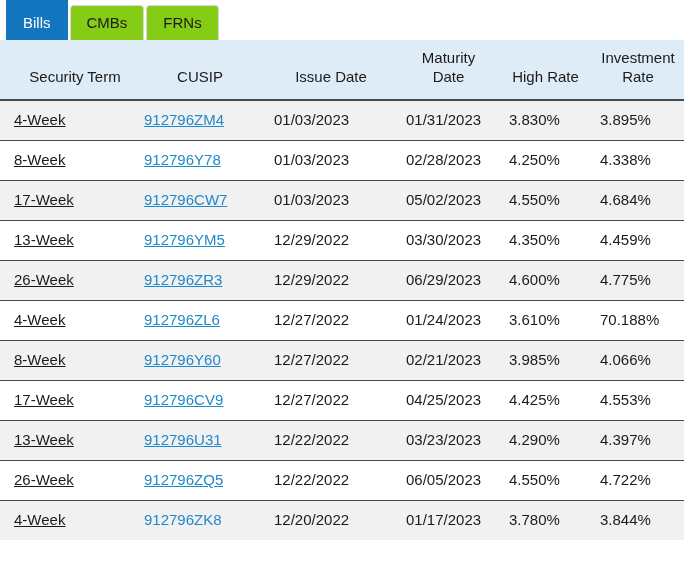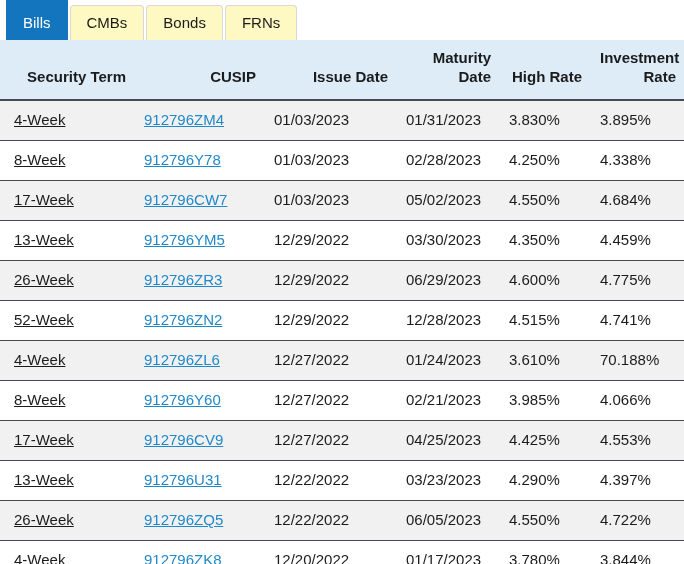--- a/index.html
+++ b/index.html
@@ -21,21 +21,21 @@
   }
   
   .tabs{
     display:flex;align-items:flex-end;
     height:40px;padding-left:6px;
   }
   .tab{
     display:inline-block;
     margin-right:2px;
     padding:8px 16px 9px;
-    background:#fef9c3;
+    background:#84cc16;
     border:1px solid var(--tab-border);
     border-bottom:none;
     border-radius:4px 4px 0 0;
     color:var(--text);
     cursor:pointer;
     line-height:17px;
     white-space:nowrap;
   }
   .tab.active{
     background:var(--active-tab);
@@ -45,22 +45,22 @@
     text-align:right;
   }
   
   table.results{
     width:684px;
     border-collapse:collapse;
     table-layout:fixed;
   }
   thead th{
     background:var(--header-bg);
-    font-weight:bold;
-    text-align:right;
+    font-weight:normal;
+    text-align:center;
     vertical-align:bottom;
     padding:8px 8px 13px 10px;
     line-height:19px;
     border-bottom:2px solid var(--row-border);
   }
   thead th:first-child{padding-left:24px;}
   tbody td{
     padding:10px 8px 11px 10px;
     line-height:18px;
     vertical-align:middle;
@@ -76,21 +76,20 @@
   }
   a.cusip.no-underline{text-decoration:none;}
 </style>
 </head>
 <body>
 
 <div class="page">
   <div class="tabs" id="tabs">
       <div class="tab active">Bills</div>
       <div class="tab">CMBs</div>
-      <div class="tab">Bonds</div>
       <div class="tab">FRNs</div>
     </div>
   <table class="results">
     <colgroup>
       <col style="width:134px">
         <col style="width:130px">
         <col style="width:132px">
       <col style="width:103px">
         <col style="width:91px">
         <col style="width:94px">
@@ -140,28 +139,20 @@
         </tr>
         <tr>
           <td>26-Week</td>
           <td><a class="cusip">912796ZR3</a></td>
           <td>12/29/2022</td>
           <td>06/29/2023</td>
           <td>4.600%</td>
           <td>4.775%</td>
         </tr>
         <tr>
-          <td>52-Week</td>
-          <td><a class="cusip">912796ZN2</a></td>
-          <td>12/29/2022</td>
-          <td>12/28/2023</td>
-          <td>4.515%</td>
-          <td>4.741%</td>
-        </tr>
-        <tr>
           <td>4-Week</td>
           <td><a class="cusip">912796ZL6</a></td>
           <td>12/27/2022</td>
           <td>01/24/2023</td>
           <td>3.610%</td>
           <td>70.188%</td>
         </tr>
         <tr>
           <td>8-Week</td>
           <td><a class="cusip">912796Y60</a></td>

